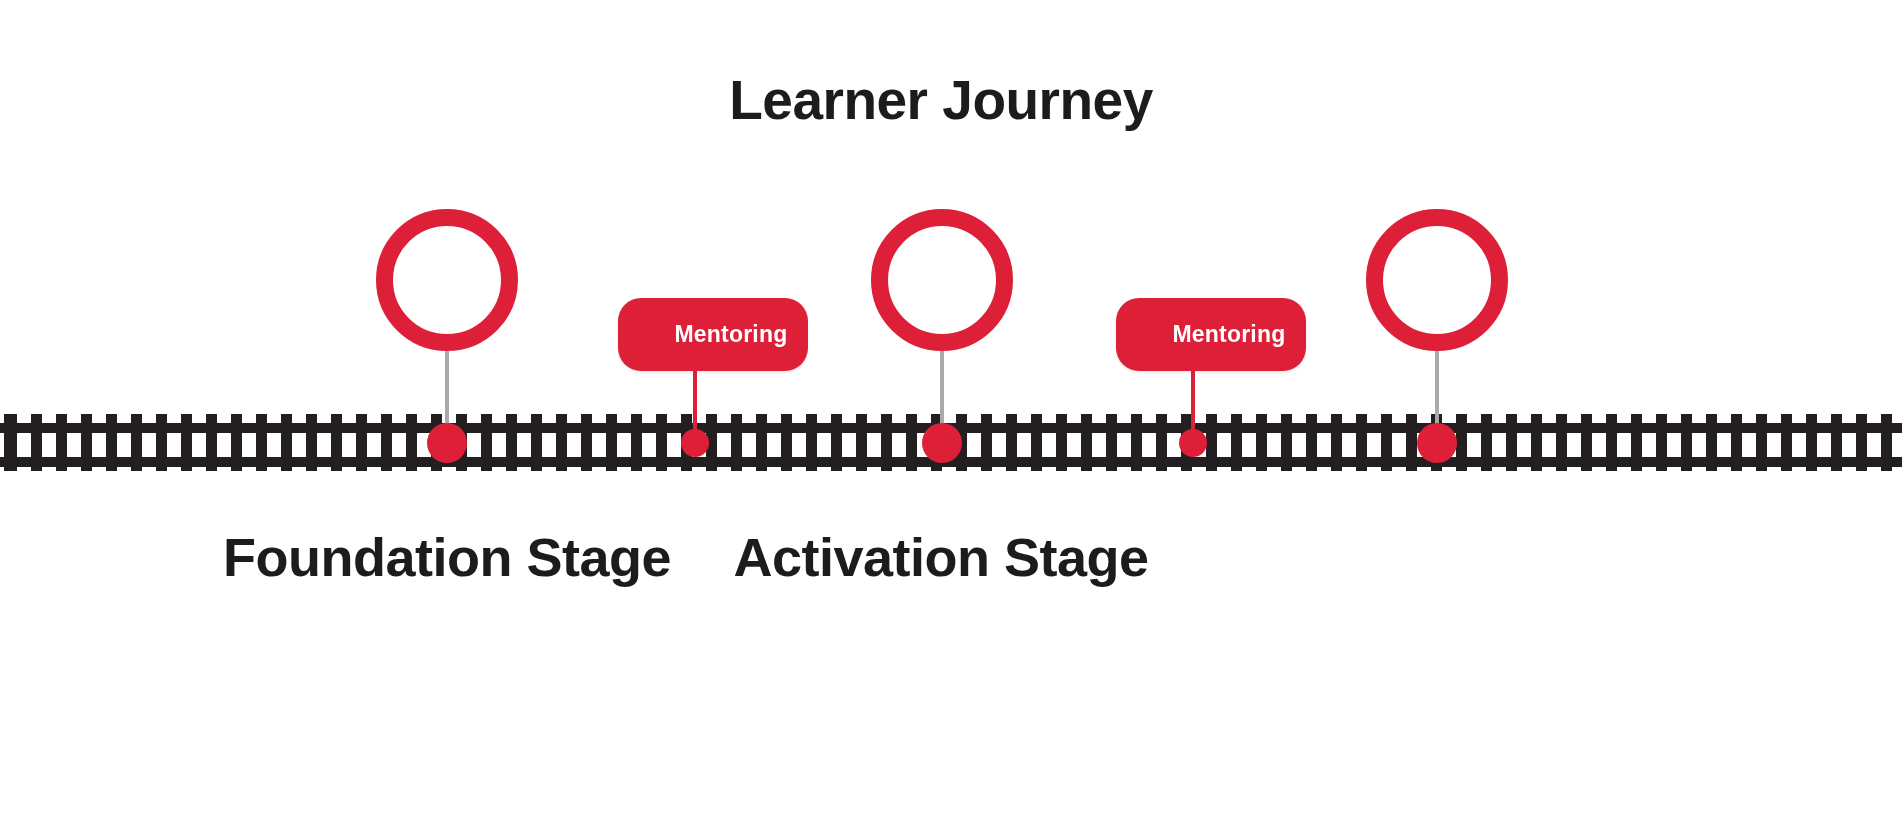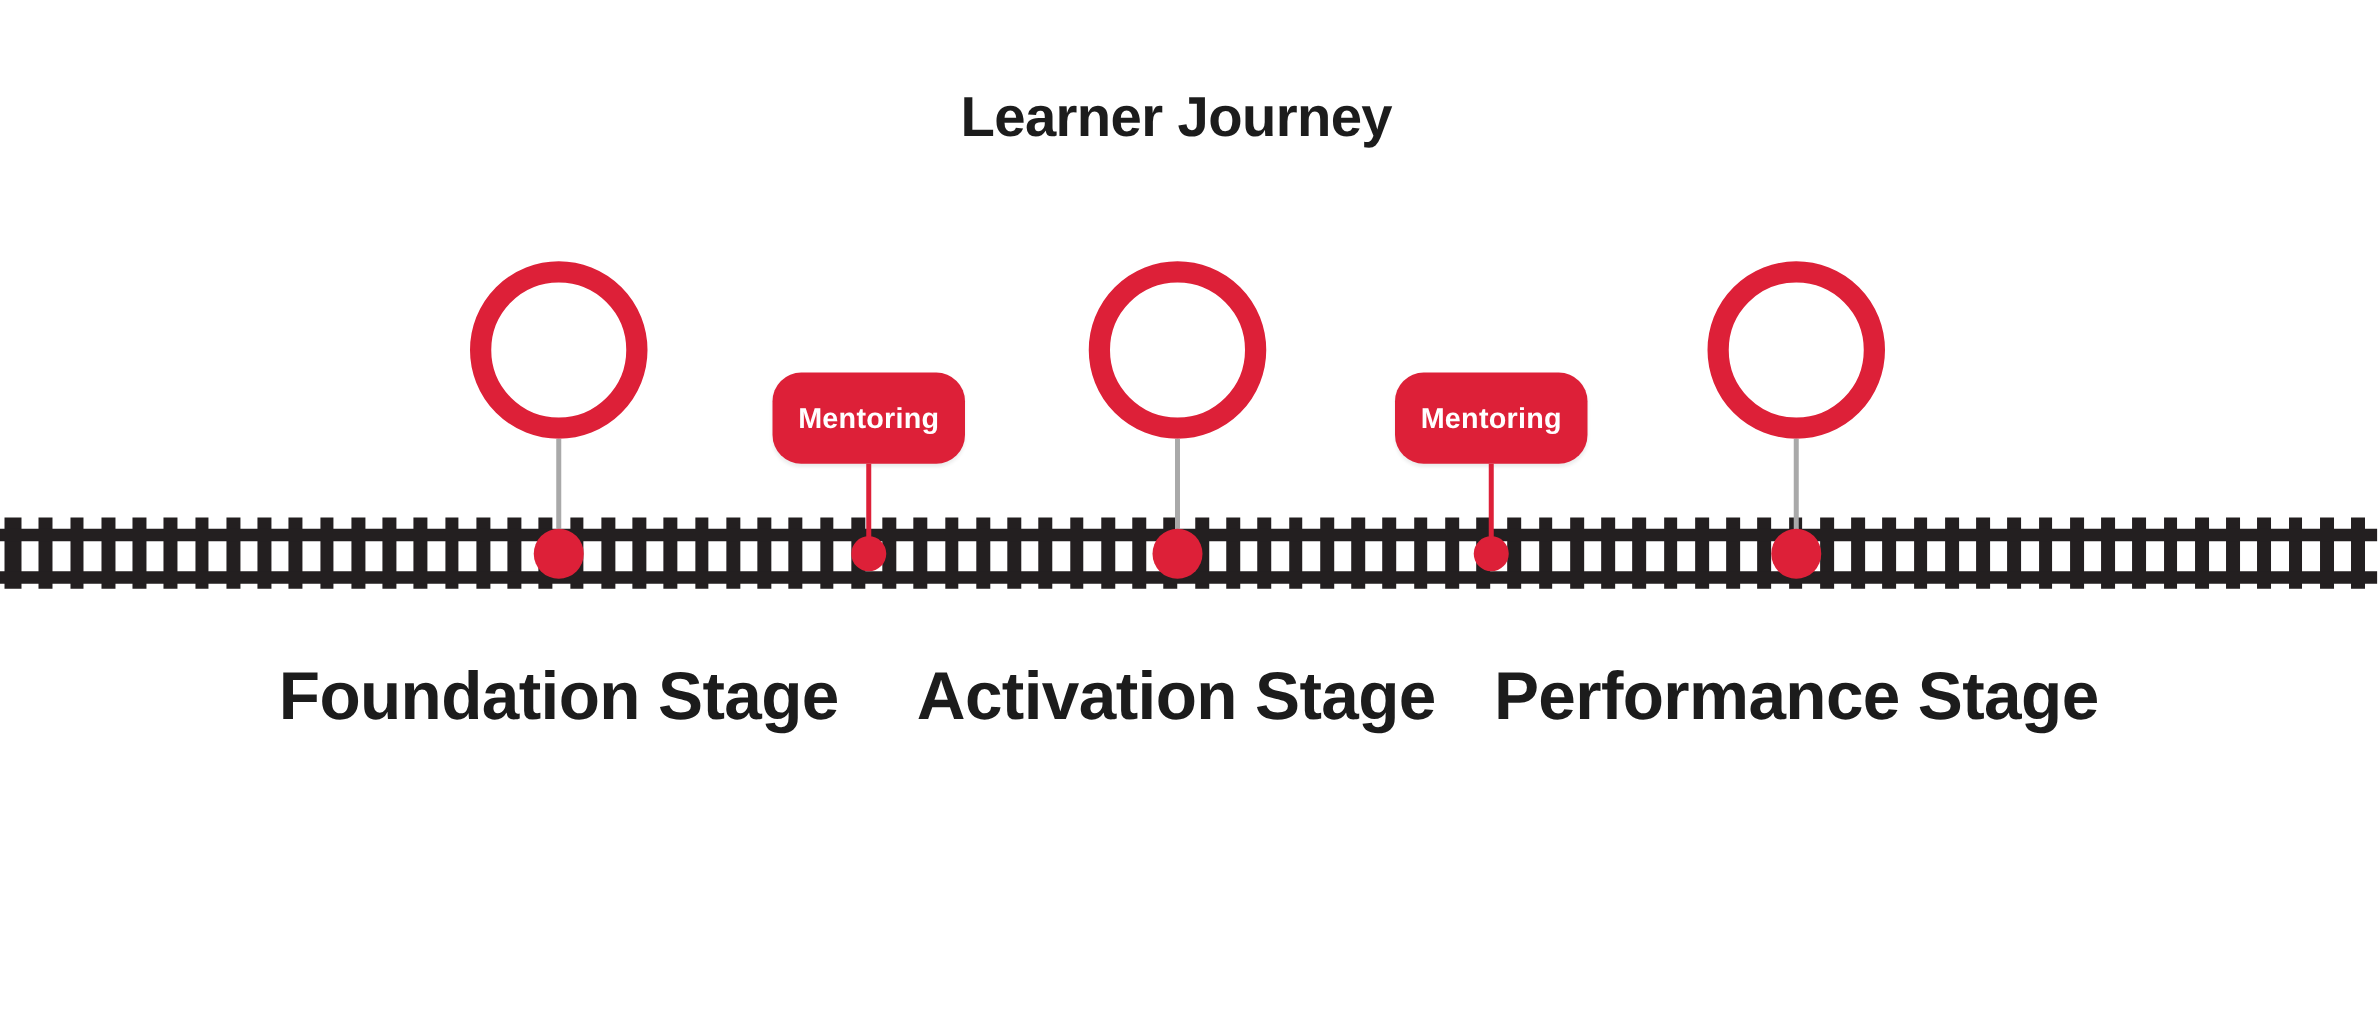--- a/index.html
+++ b/index.html
@@ -7,21 +7,21 @@
   }
   html,body{margin:0;padding:0;background:#fff;}
   body{font-family:"Liberation Sans","DejaVu Sans",sans-serif;}
   .canvas{
     position:relative;width:1902px;height:820px;background:var(--bg);
     overflow:hidden;
   }
   
   .title{
     position:absolute;top:68px;left:941px;transform:translateX(-50%);
-    font-size:45px;font-weight:700;color:var(--text);white-space:nowrap;
+    font-size:55px;font-weight:700;color:var(--text);white-space:nowrap;
     letter-spacing:-0.5px;
   }
   
   .ties{
     position:absolute;left:0;top:414px;width:1902px;height:57px;z-index:2;
     background:repeating-linear-gradient(90deg,
       var(--track) 0px, var(--track) 11px,
       transparent 11px, transparent 25px);
     background-position-x:6px;
   }
@@ -49,20 +49,21 @@
   .dot{position:absolute;border-radius:50%;background:var(--red);z-index:4;}
   .dot.station{width:40px;height:40px;top:423px;}
   .dot.station.s1{left:427px;} .dot.station.s2{left:922px;} .dot.station.s3{left:1417px;}
   .dot.small{width:28px;height:28px;top:429px;}
   .dot.small.m1{left:681px;} .dot.small.m2{left:1179px;}
   
   .badge{
     position:absolute;top:298px;width:154px;height:73px;background:var(--red);
     border-radius:23px;display:flex;align-items:center;justify-content:center;z-index:2;
     box-shadow:0 2px 3px rgba(0,0,0,0.08);
+    padding-left:36px;
   }
   .badge.m1{left:618px;} .badge.m2{left:1116px;}
   .badge-text{color:#ffffff;font-size:23px;font-weight:700;letter-spacing:0.2px;}
   
   .stage-label{
     position:absolute;top:526px;transform:translateX(-50%);
     font-size:54px;font-weight:700;color:var(--text);white-space:nowrap;
     letter-spacing:-0.5px;
   }
   .stage-label.s1{left:447px;} .stage-label.s2{left:941px;} .stage-label.s3{left:1437px;}
@@ -96,15 +97,14 @@
 
   <div class="stem-red m2"></div>
   <div class="badge m2">
     <span class="badge-text">Mentoring</span>
   </div>
   <div class="dot small m2"></div>
 
   <div class="stem-gray s3"></div>
   <div class="ring s3"></div>
   <div class="dot station s3"></div>
-  <div class="stage-label s3">Performance Stage</div>
 
 </div>
 
 </body></html>

